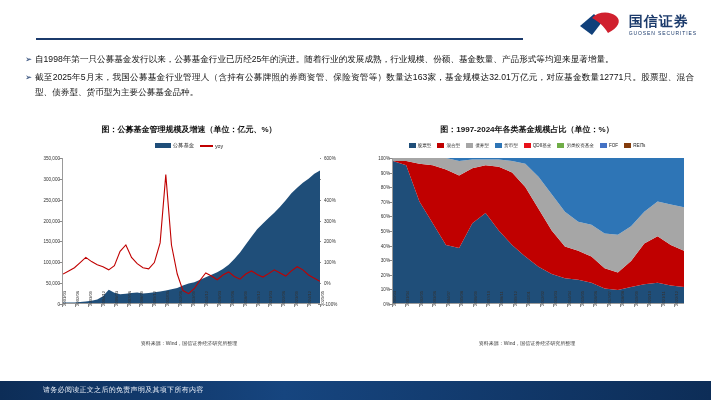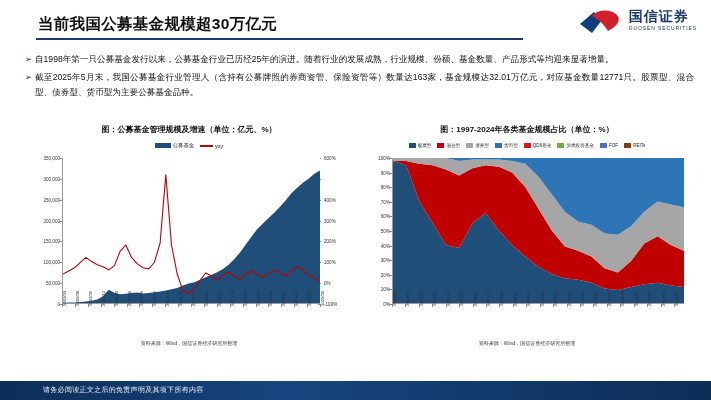--- a/index.html
+++ b/index.html
@@ -16,21 +16,21 @@
   .header{position:absolute;left:0;top:0;width:711px;height:48px;}
   .title{
     position:absolute;left:38px;top:14px;
     font-size:15.5px;font-weight:bold;color:#111111;
     letter-spacing:.3px;white-space:nowrap;
   }
   .title-rule{
     position:absolute;left:36px;top:38px;width:487px;height:2px;
     background:#1b3a6b;
   }
-  .logo{position:absolute;right:14px;top:9px;height:32px;display:flex;align-items:flex-start;gap:5px;}
+  .logo{position:absolute;right:14px;top:9px;height:32px;display:flex;align-items:center;gap:5px;}
   .logo-mark{width:46px;height:28px;position:relative;}
   .logo-text{display:flex;flex-direction:column;line-height:1;}
   .logo-cn{font-size:14px;font-weight:bold;color:#1b3a6b;letter-spacing:1px;}
   .logo-en{font-size:5px;color:#1b3a6b;letter-spacing:.9px;margin-top:3px;}
 
   
   .bullets{position:absolute;left:22px;top:52px;width:672px;}
   .bullet{display:flex;align-items:flex-start;margin-bottom:3px;}
   .bullet-marker{
     width:13px;flex:0 0 13px;color:#1b3a6b;font-size:8.5px;line-height:15px;
@@ -96,21 +96,20 @@
     letter-spacing:.3px;
   }
   svg{display:block;}
 </style>
 </head>
 <body>
 
 <div class="slide">
 
   <div class="header">
-    <div class="title">当前我国公募基金规模超30万亿元</div>
     <div class="title-rule"></div>
     <div class="logo">
       <div class="logo-mark">
         <svg width="46" height="28" viewBox="0 0 46 28">
           <path d="M2 15 L16 3 L24 11 L14 24 Z" fill="#10407a"></path>
           <path d="M14 7 C20 0, 32 0, 38 5 C44 10, 40 17, 30 22 C26 15, 20 10, 14 7 Z" fill="#d0202e"></path>
         </svg>
       </div>
       <div class="logo-text">
         <span class="logo-cn">国信证券</span>

